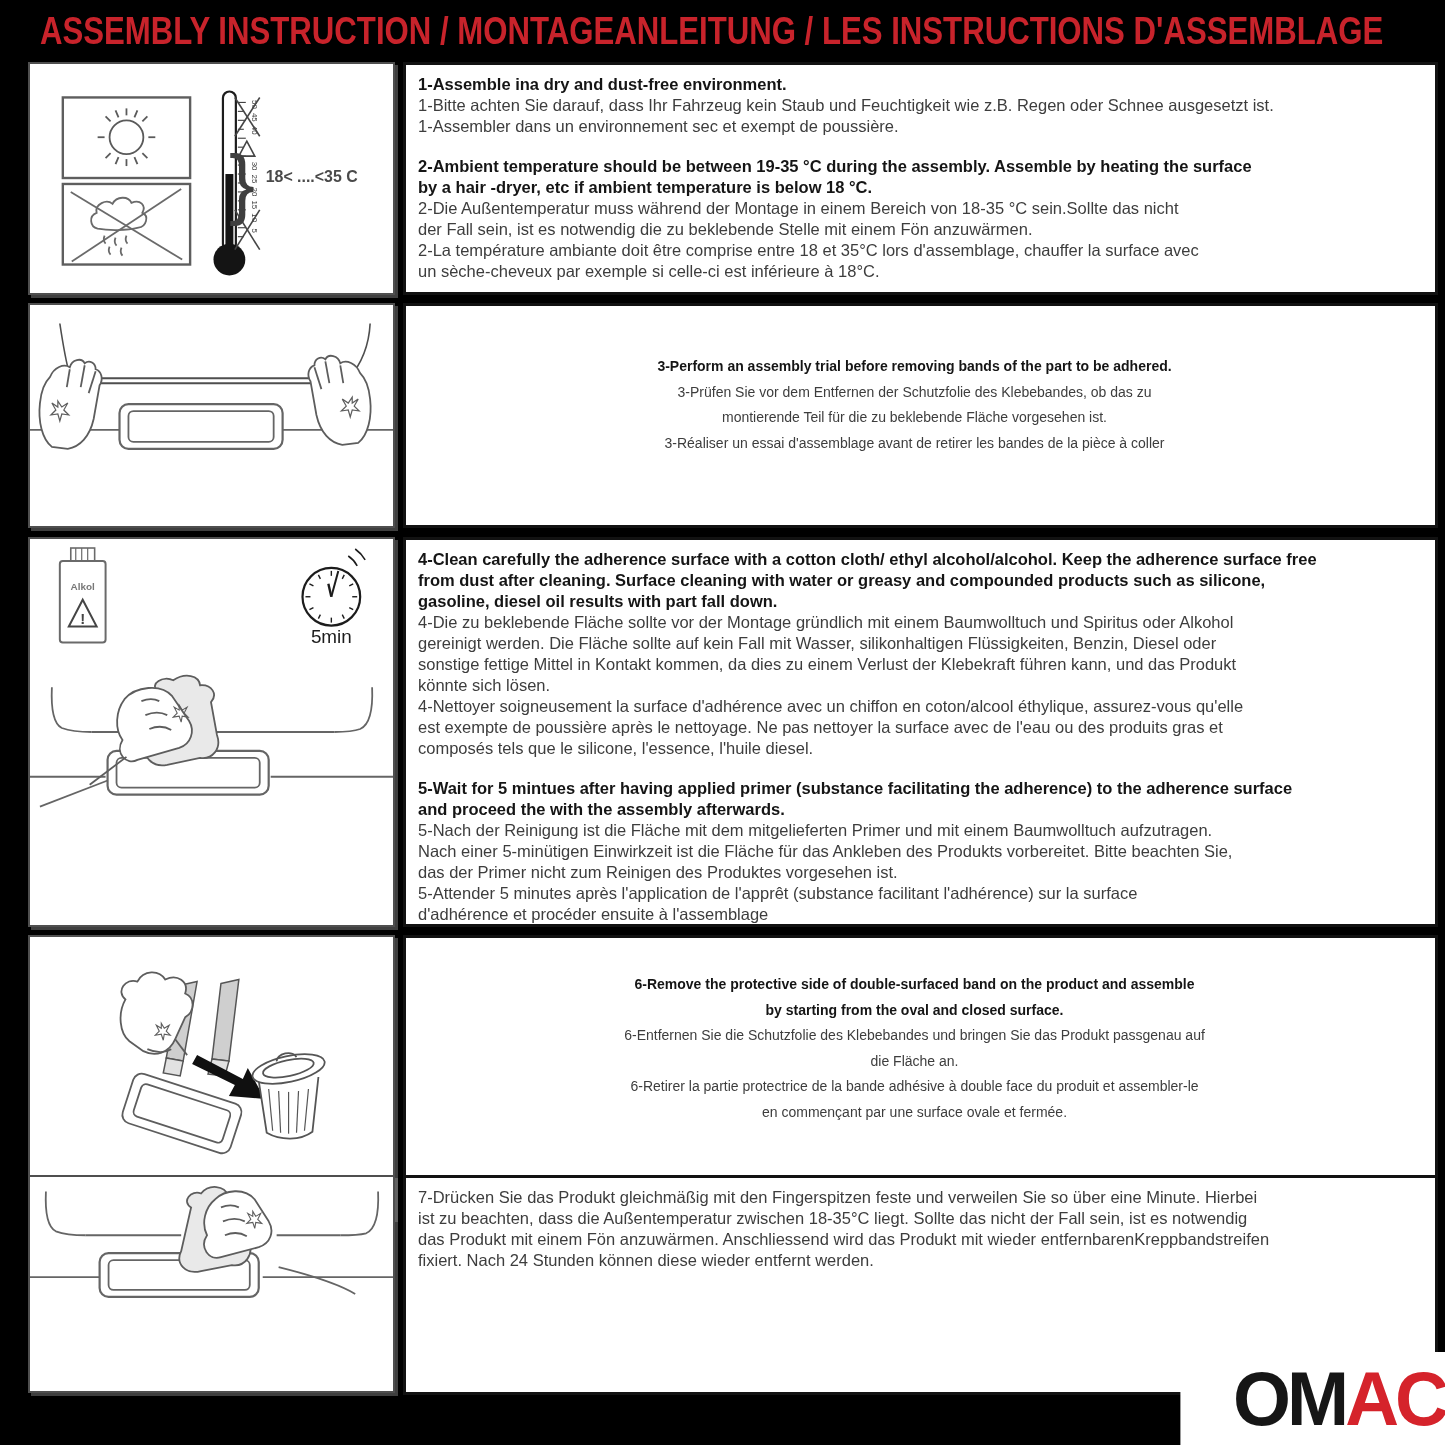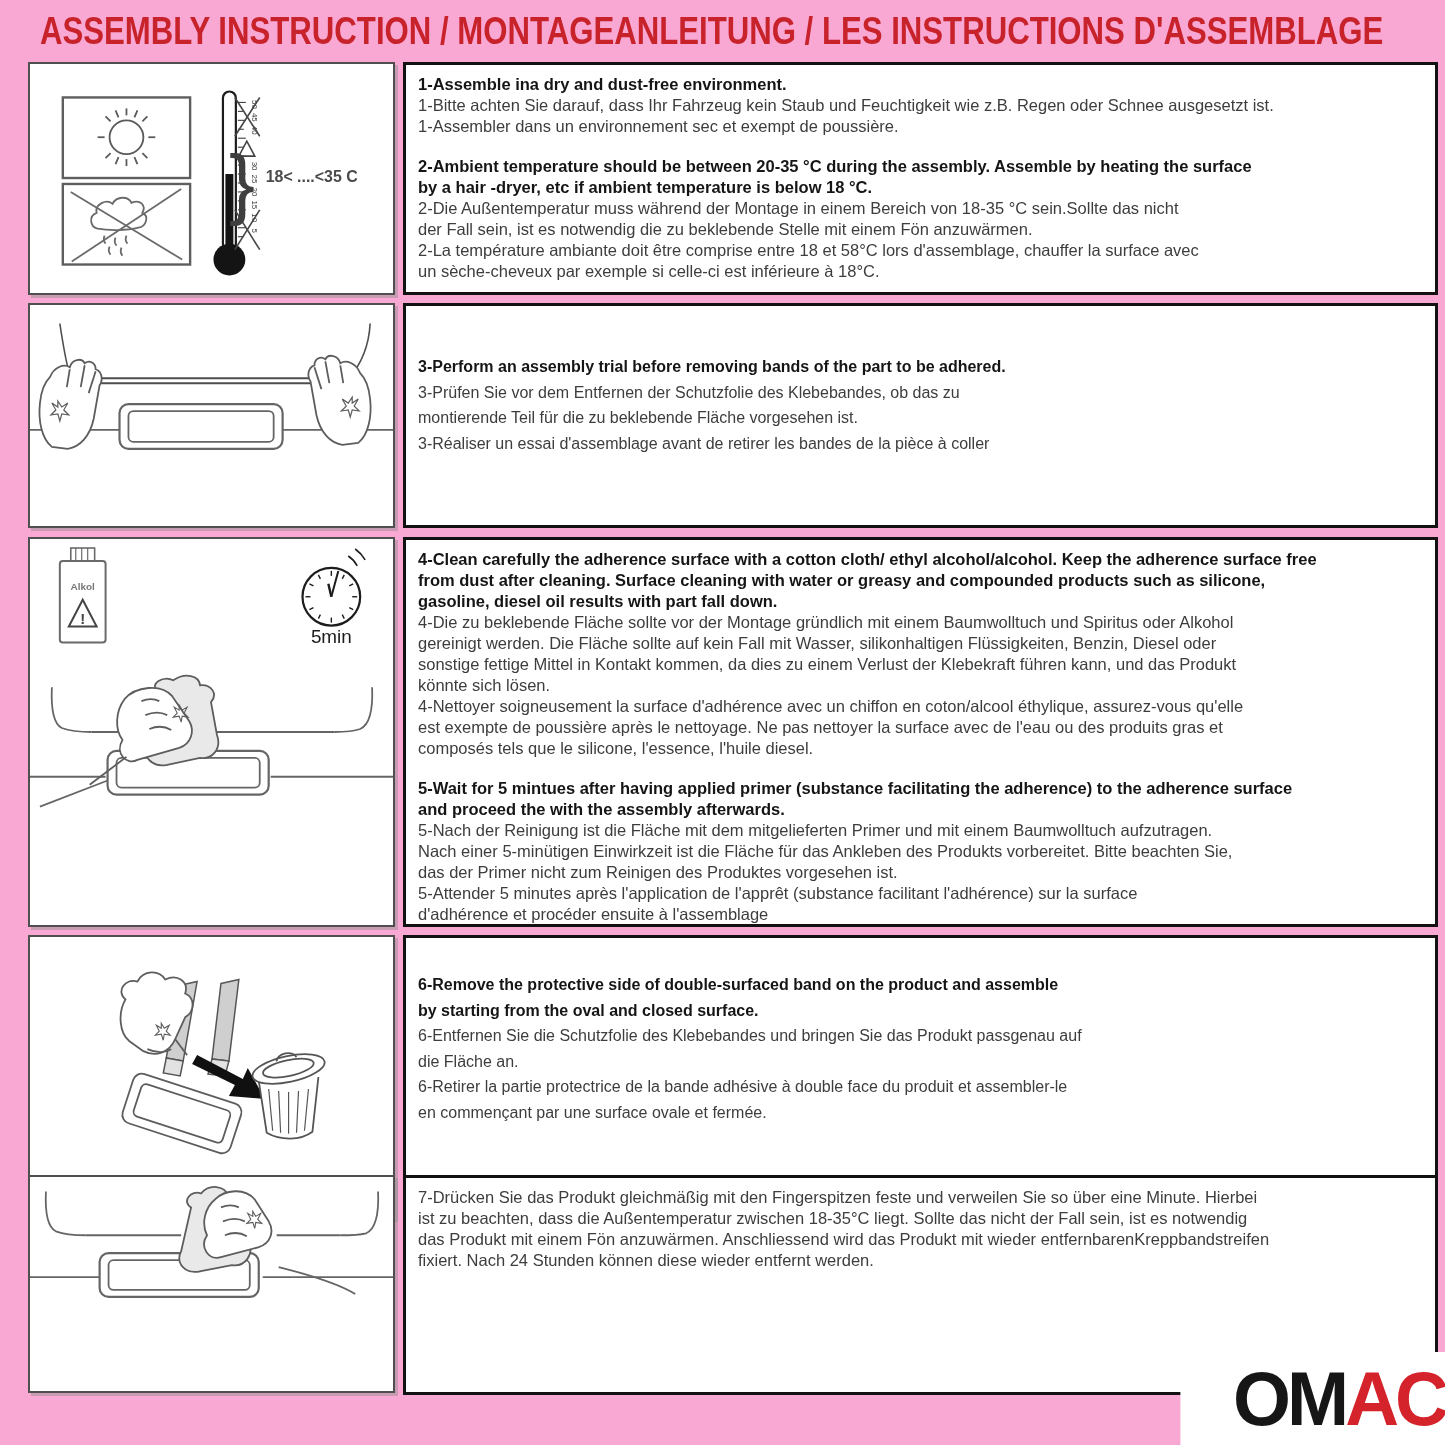--- a/index.html
+++ b/index.html
@@ -1,36 +1,36 @@
 <!DOCTYPE html>
 <html><head>
 <meta charset="utf-8">
 <style>
   html,body{margin:0;padding:0;background:#fff;}
-  #page{position:relative;width:1445px;height:1445px;background:#f9a8d4;overflow:hidden;
+  #page{position:relative;width:1445px;height:1445px;background:#000000;overflow:hidden;
         font-family:"Liberation Sans","DejaVu Sans",sans-serif;}
   #title{position:absolute;left:40px;top:10px;font-size:38px;font-weight:800;
          color:#c8232b;white-space:nowrap;transform:scaleX(.82);transform-origin:left center;
          letter-spacing:0px;}
   .imgbox{position:absolute;left:28px;width:367px;background:#fff;border:2px solid #4f4f4f;
           box-sizing:border-box;box-shadow:3px 3px 0 rgba(140,140,140,.45);}
   .txtbox{position:absolute;left:403px;width:1035px;background:#fff;border:3px solid #121212;
           box-sizing:border-box;}
   .imgbox svg{display:block;width:100%;height:100%;}
   .r1{top:62px;height:233px;}
   .r2{top:303px;height:225px;}
   .r3{top:537px;height:390px;}
   .r4{top:935px;height:284px;}
   .r5i{top:1175px;height:218px;}
   .r5t{top:1175px;height:220px;}
   .txtbox{padding:9px 24px 16px 12px;}
   .txtbox.r2{padding-top:48px;}
   .txtbox.r4{padding-top:34px;}
   .small p{margin:0;font-size:16.5px;line-height:21px;color:#3d3d3d;white-space:pre-line;}
-  .big p{margin:0;font-size:16px;line-height:25.5px;color:#3d3d3d;white-space:pre-line;}
+  .big p{margin:0;font-size:14px;line-height:25.5px;color:#3d3d3d;white-space:pre-line;text-align:center;}
   .txtbox p.b{font-weight:700;color:#151515;}
   .txtbox p.gap{margin-top:19px;}
   #logo{position:absolute;left:1175px;top:1352px;width:270px;height:93px;background:#fff;
         display:flex;align-items:center;justify-content:flex-end;z-index:5;
         font-weight:900;font-size:76px;letter-spacing:-4px;transform:scaleX(.98);transform-origin:right;}
   #logo .lb{color:#161616;}
   #logo .lr{color:#d5232b;}
   svg text{font-family:"Liberation Sans","DejaVu Sans",sans-serif;}
 </style>
 </head>
@@ -113,25 +113,25 @@
         </g>
         <text x="200" y="146" font-size="78" fill="#3f3f3f">}</text>
         <text x="237" y="118" font-size="16" font-weight="bold" fill="#4a4a4a">18&lt; ....&lt;35 C</text>
       </g>
     </svg>
   </div>
   <div class="txtbox small r1">
     <p class="b">1-Assemble ina dry and dust-free environment.</p>
     <p>1-Bitte achten Sie darauf, dass Ihr Fahrzeug kein Staub und Feuchtigkeit wie z.B. Regen oder Schnee ausgesetzt ist.</p>
     <p>1-Assembler dans un environnement sec et exempt de poussière.</p>
-    <p class="b gap">2-Ambient temperature should be between 20-35 °C  during the assembly. Assemble by heating the surface
+    <p class="b gap">2-Ambient temperature should be between 19-35 °C  during the assembly. Assemble by heating the surface
 by a hair -dryer, etc if ambient temperature is below 18 °C.</p>
     <p>2-Die Außentemperatur muss während der Montage in einem Bereich von 18-35 °C  sein.Sollte das nicht
 der Fall sein, ist es notwendig die zu beklebende Stelle mit einem Fön anzuwärmen.</p>
-    <p>2-La température ambiante doit être comprise entre 18 et 58°C lors d'assemblage, chauffer la surface avec
+    <p>2-La température ambiante doit être comprise entre 18 et 35°C lors d'assemblage, chauffer la surface avec
 un sèche-cheveux par exemple si celle-ci est inférieure à 18°C.</p>
   </div>
 
   <div class="imgbox r2">
     <svg viewBox="0 0 365 221">
       <g fill="none" stroke="#656565" stroke-width="1.8">
         <line x1="0" y1="125" x2="90" y2="125"></line>
         <line x1="254" y1="125" x2="365" y2="125"></line>
         <rect x="90" y="99" width="164" height="45" rx="9" fill="#fff" stroke-width="2.2"></rect>
         <rect x="99" y="106" width="146" height="31" rx="5" fill="#fff"></rect>

